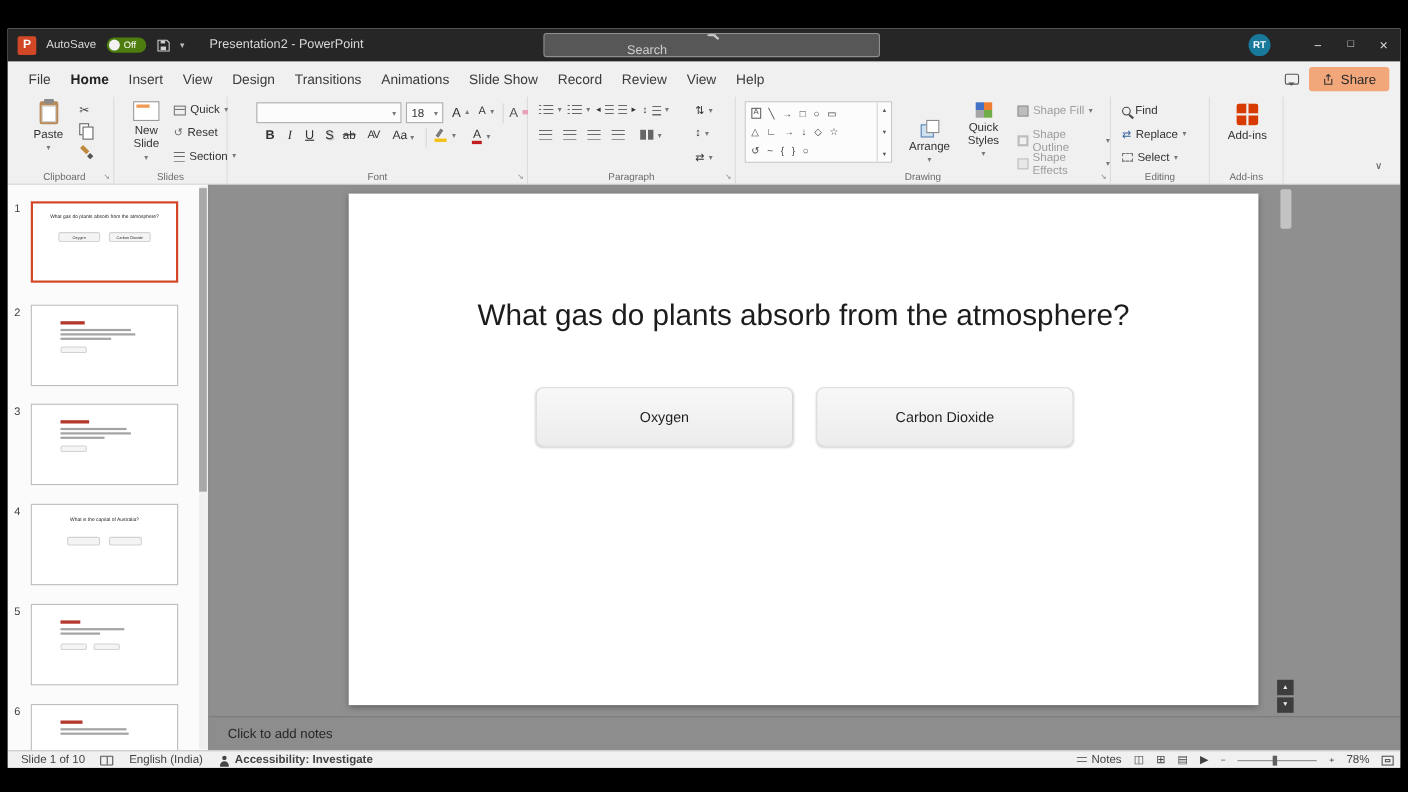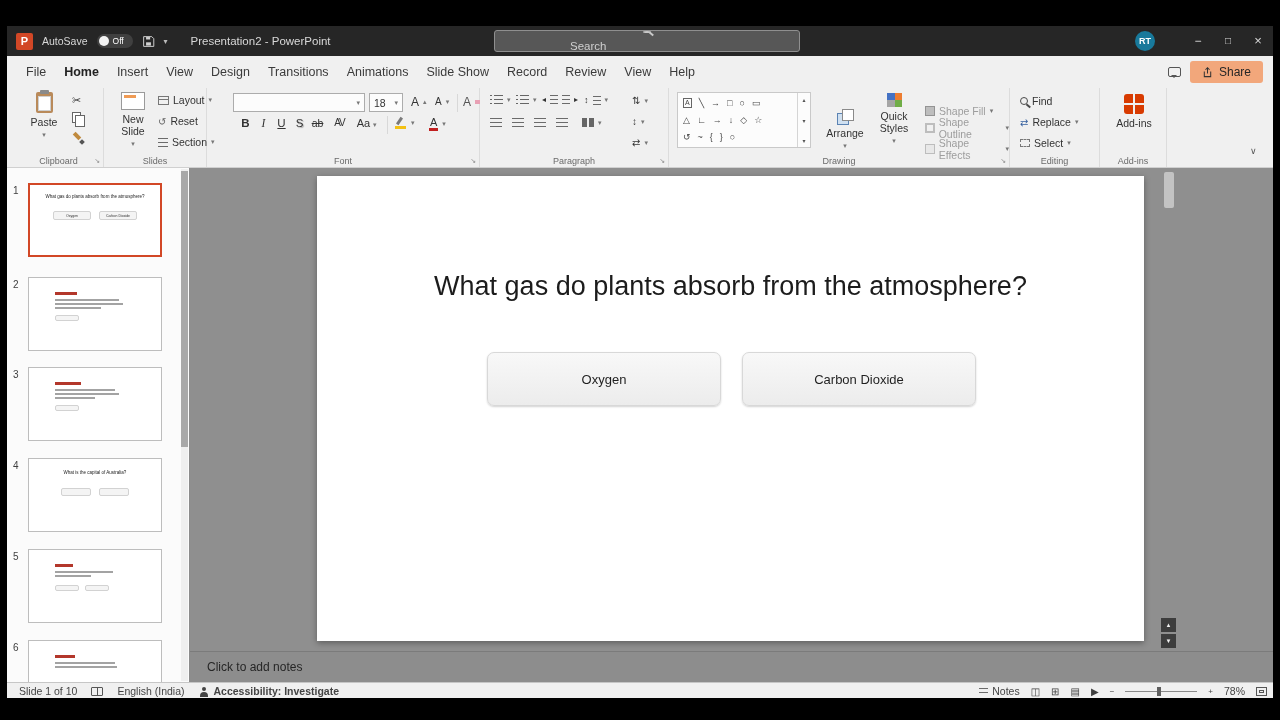--- a/index.html
+++ b/index.html
@@ -6,21 +6,21 @@
   html,body{width:1280px;height:720px;background:#000;overflow:hidden;
     font-family:"Liberation Sans",sans-serif;-webkit-font-smoothing:antialiased;}
   #win{position:absolute;left:7px;top:26px;width:1266px;height:672px;background:#f0f0f0;overflow:hidden;}
 
   
   #titlebar{position:absolute;left:0;top:0;width:100%;height:30px;background:var(--titlebar,#262626);
     display:flex;align-items:center;gap:9px;padding-left:9px;color:#dcdcdc;}
   .appicon{width:17px;height:17px;border-radius:2px;background:var(--accent,#d24726);color:#fff;
     font-size:11px;font-weight:700;display:flex;align-items:center;justify-content:center;}
   .tb-txt{font-size:10.5px;color:#d8d8d8;}
-  .toggle{position:relative;width:36px;height:14px;border-radius:8px;background:#404040;display:inline-flex;align-items:center;}
+  .toggle{position:relative;width:36px;height:14px;border-radius:8px;background:#4d7c0f;display:inline-flex;align-items:center;}
   .toggle .knob{position:absolute;left:2px;width:10px;height:10px;border-radius:50%;background:#f2f2f2;}
   .toggle .st{margin-left:16px;font-size:8.5px;color:#fff;}
   .car{font-size:7px;color:#777;font-style:normal;}
   .tb-car{font-size:8px;color:#bbb;}
   #searchbox{position:absolute;left:487px;top:4px;width:306px;height:22px;background:#575757;
     border:1px solid #8f8f8f;border-radius:3px;display:flex;align-items:center;gap:7px;padding:0 9px;color:#c9c9c9;flex-direction:column;}
   #searchbox input{flex:1;background:transparent;border:0;outline:none;color:#d6d6d6;font-size:11.5px;}
   #searchbox input::placeholder{color:#cfcfcf;}
   .ic-mag{width:8px;height:8px;border:1.5px solid currentColor;border-radius:50%;position:relative;display:inline-block;}
   .ic-mag::after{content:"";position:absolute;right:-4px;bottom:-2px;width:5px;height:1.5px;background:currentColor;transform:rotate(40deg);}
@@ -221,21 +221,21 @@
     </div>
 
     <div class="grp" style="left:97px;width:103px;">
       <div class="bigbtn" style="left:8px;top:4px;width:42px;">
         <span class="ic-newslide"></span>
         <span>New Slide</span>
         <i class="car">▾</i>
       </div>
       <span class="sbtn" style="left:54px;top:6px;">
         <span class="ic-layout"></span>
-        <span>Layout</span>
+        <span>Quick</span>
           <i class="car">▾</i>
         </span>
       <span class="sbtn" style="left:54px;top:27px;">
         <span style="font-size:10px;color:#666;">↺</span>
         <span>Reset</span>
         </span>
       <span class="sbtn" style="left:54px;top:48px;">
         <span class="ic-lines" style="width:10px;"></span>
         <span>Section</span>
           <i class="car">▾</i>
@@ -356,21 +356,21 @@
       <div class="bigbtn" style="left:152px;top:21px;width:48px;">
         <span class="ic-arrange"></span>
         <span>Arrange</span>
         <i class="car">▾</i>
       </div>
       <div class="bigbtn" style="left:202px;top:5px;width:46px;">
         <span class="ic-qs"></span>
         <span>Quick Styles</span>
         <i class="car">▾</i>
       </div>
-      <span class="sbtn gray-lbl" style="left:256px;top:7px;margin-top:10px;">
+      <span class="sbtn gray-lbl" style="left:256px;top:7px;">
         <span class="ic-sf"></span>
         <span>Shape Fill</span>
           <i class="car">▾</i>
         </span>
       <span class="sbtn gray-lbl" style="left:256px;top:28px;">
         <span class="ic-so"></span>
         <span>Shape Outline</span>
           <i class="car">▾</i>
         </span>
       <span class="sbtn gray-lbl" style="left:256px;top:49px;">

